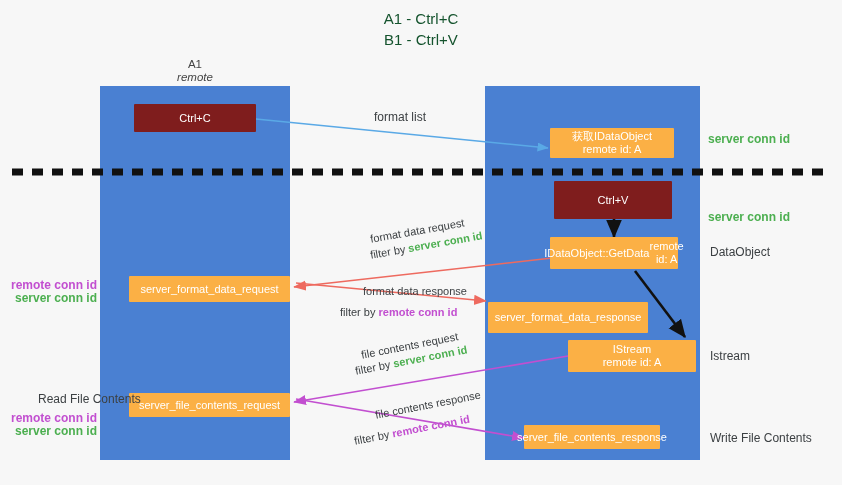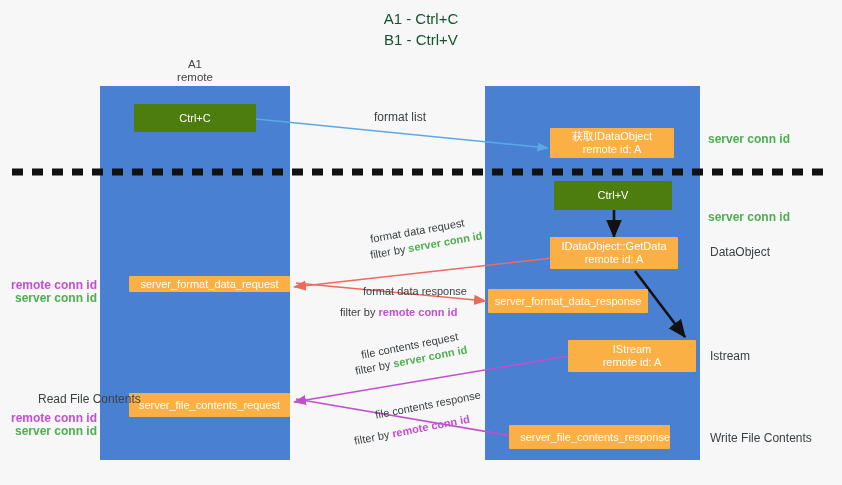--- a/index.html
+++ b/index.html
@@ -10,27 +10,27 @@
     position:relative;
     overflow:hidden;
     color:#3c4043;
   }
   #stage{position:absolute;left:0;top:0;width:842px;height:485px;}
   .lane{position:absolute;background:#4a80d2;}
   .lane-a{left:100px;top:86px;width:190px;height:374px;}
   .lane-b{left:485px;top:86px;width:215px;height:374px;}
 
   .hdr{position:absolute;text-align:center;font-size:11.5px;line-height:13px;color:#444;}
-  .hdr .l2{display:block;}
+  .hdr .l2{display:block;font-style:italic;}
 
   .box{position:absolute;box-sizing:border-box;display:flex;align-items:center;
        justify-content:center;text-align:center;color:#ffffff;font-size:11px;
        line-height:13px;border-radius:1px;}
   .orange{background:#fbb045;}
-  .green{background:#4d7c0f;}
+  .green{background:#7f1d1d;}
 
   .lbl{position:absolute;font-size:12px;line-height:13px;white-space:nowrap;}
   .lbl.green-t{color:#4caf50;font-weight:bold;}
   .lbl.mag-t{color:#c24fd0;font-weight:bold;}
   .lbl.dark{color:#3c4043;}
   .lbl.right{text-align:right;}
 
   .mix{position:absolute;font-size:11px;line-height:14px;white-space:nowrap;color:#3c4043;}
   .mix .g{color:#4caf50;font-weight:bold;}
   .mix .m{color:#c24fd0;font-weight:bold;}
@@ -100,47 +100,47 @@
 
   <div class="box green" style="left:134px;top:104px;width:122px;height:28px;">
     <span>Ctrl+C</span>
   </div>
 
   <div class="box orange" style="left:550px;top:128px;width:124px;height:30px;flex-direction:column;">
     <span>获取IDataObject</span>
     <span>remote id: A</span>
   </div>
 
-  <div class="box green" style="left:554px;top:181px;width:118px;height:29px;">
+  <div class="box green" style="left:554px;top:181px;width:118px;height:38px;">
     <span>Ctrl+V</span>
   </div>
 
-  <div class="box orange" style="left:550px;top:237px;width:128px;height:32px;flex-direction:column;">
+  <div class="box orange" style="left:550px;top:237px;width:128px;height:32px;">
     <span>IDataObject::GetData</span>
     <span>remote id: A</span>
   </div>
 
-  <div class="box orange" style="left:129px;top:276px;width:161px;height:16px;">
+  <div class="box orange" style="left:129px;top:276px;width:161px;height:26px;">
     <span>server_format_data_request</span>
   </div>
 
-  <div class="box orange" style="left:488px;top:289px;width:160px;height:24px;">
+  <div class="box orange" style="left:488px;top:302px;width:160px;height:31px;">
     <span>server_format_data_response</span>
   </div>
 
   <div class="box orange" style="left:568px;top:340px;width:128px;height:32px;flex-direction:column;">
     <span>IStream</span>
     <span>remote id: A</span>
   </div>
 
   <div class="box orange" style="left:129px;top:393px;width:161px;height:24px;">
     <span>server_file_contents_request</span>
   </div>
 
-  <div class="box orange" style="left:509px;top:425px;width:161px;height:24px;justify-content:flex-end;">
+  <div class="box orange" style="left:524px;top:425px;width:136px;height:24px;">
     <span>server_file_contents_response</span>
   </div>
 
   <div class="lbl dark" style="left:374px;top:111px;">format list</div>
 
   <div class="mix rot-a" style="left:369px;top:232px;">
     <span>format data request</span>
   </div>
   <div class="mix rot-a" style="left:369px;top:248px;">
     <span>filter by</span>

